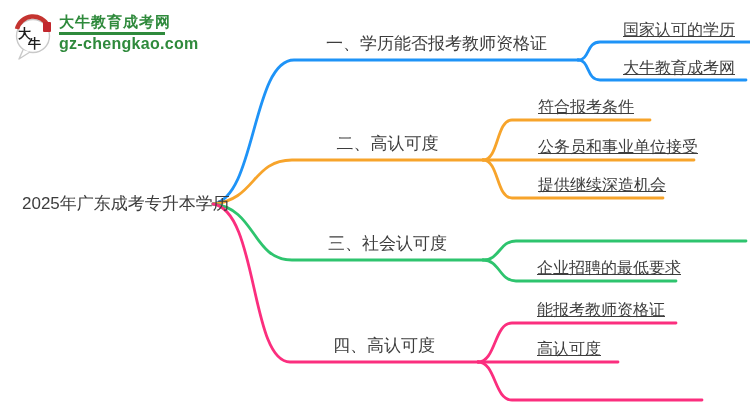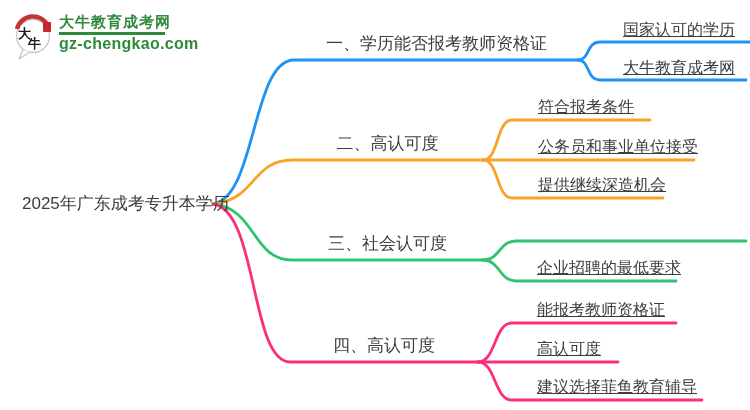--- a/index.html
+++ b/index.html
@@ -94,15 +94,14 @@
   <div class="lbl main b4">四、高认可度</div>
 
   <div class="lbl leaf b1c0">国家认可的学历</div>
   <div class="lbl leaf b1c1">大牛教育成考网</div>
   <div class="lbl leaf b2c0">符合报考条件</div>
   <div class="lbl leaf b2c1">公务员和事业单位接受</div>
   <div class="lbl leaf b2c2">提供继续深造机会</div>
   <div class="lbl leaf b3c1">企业招聘的最低要求</div>
   <div class="lbl leaf b4c0">能报考教师资格证</div>
   <div class="lbl leaf b4c1">高认可度</div>
-  <div class="lbl leaf b4c2">建议选择菲鱼教育辅导</div>
 
 </div>
 
 </body></html>

